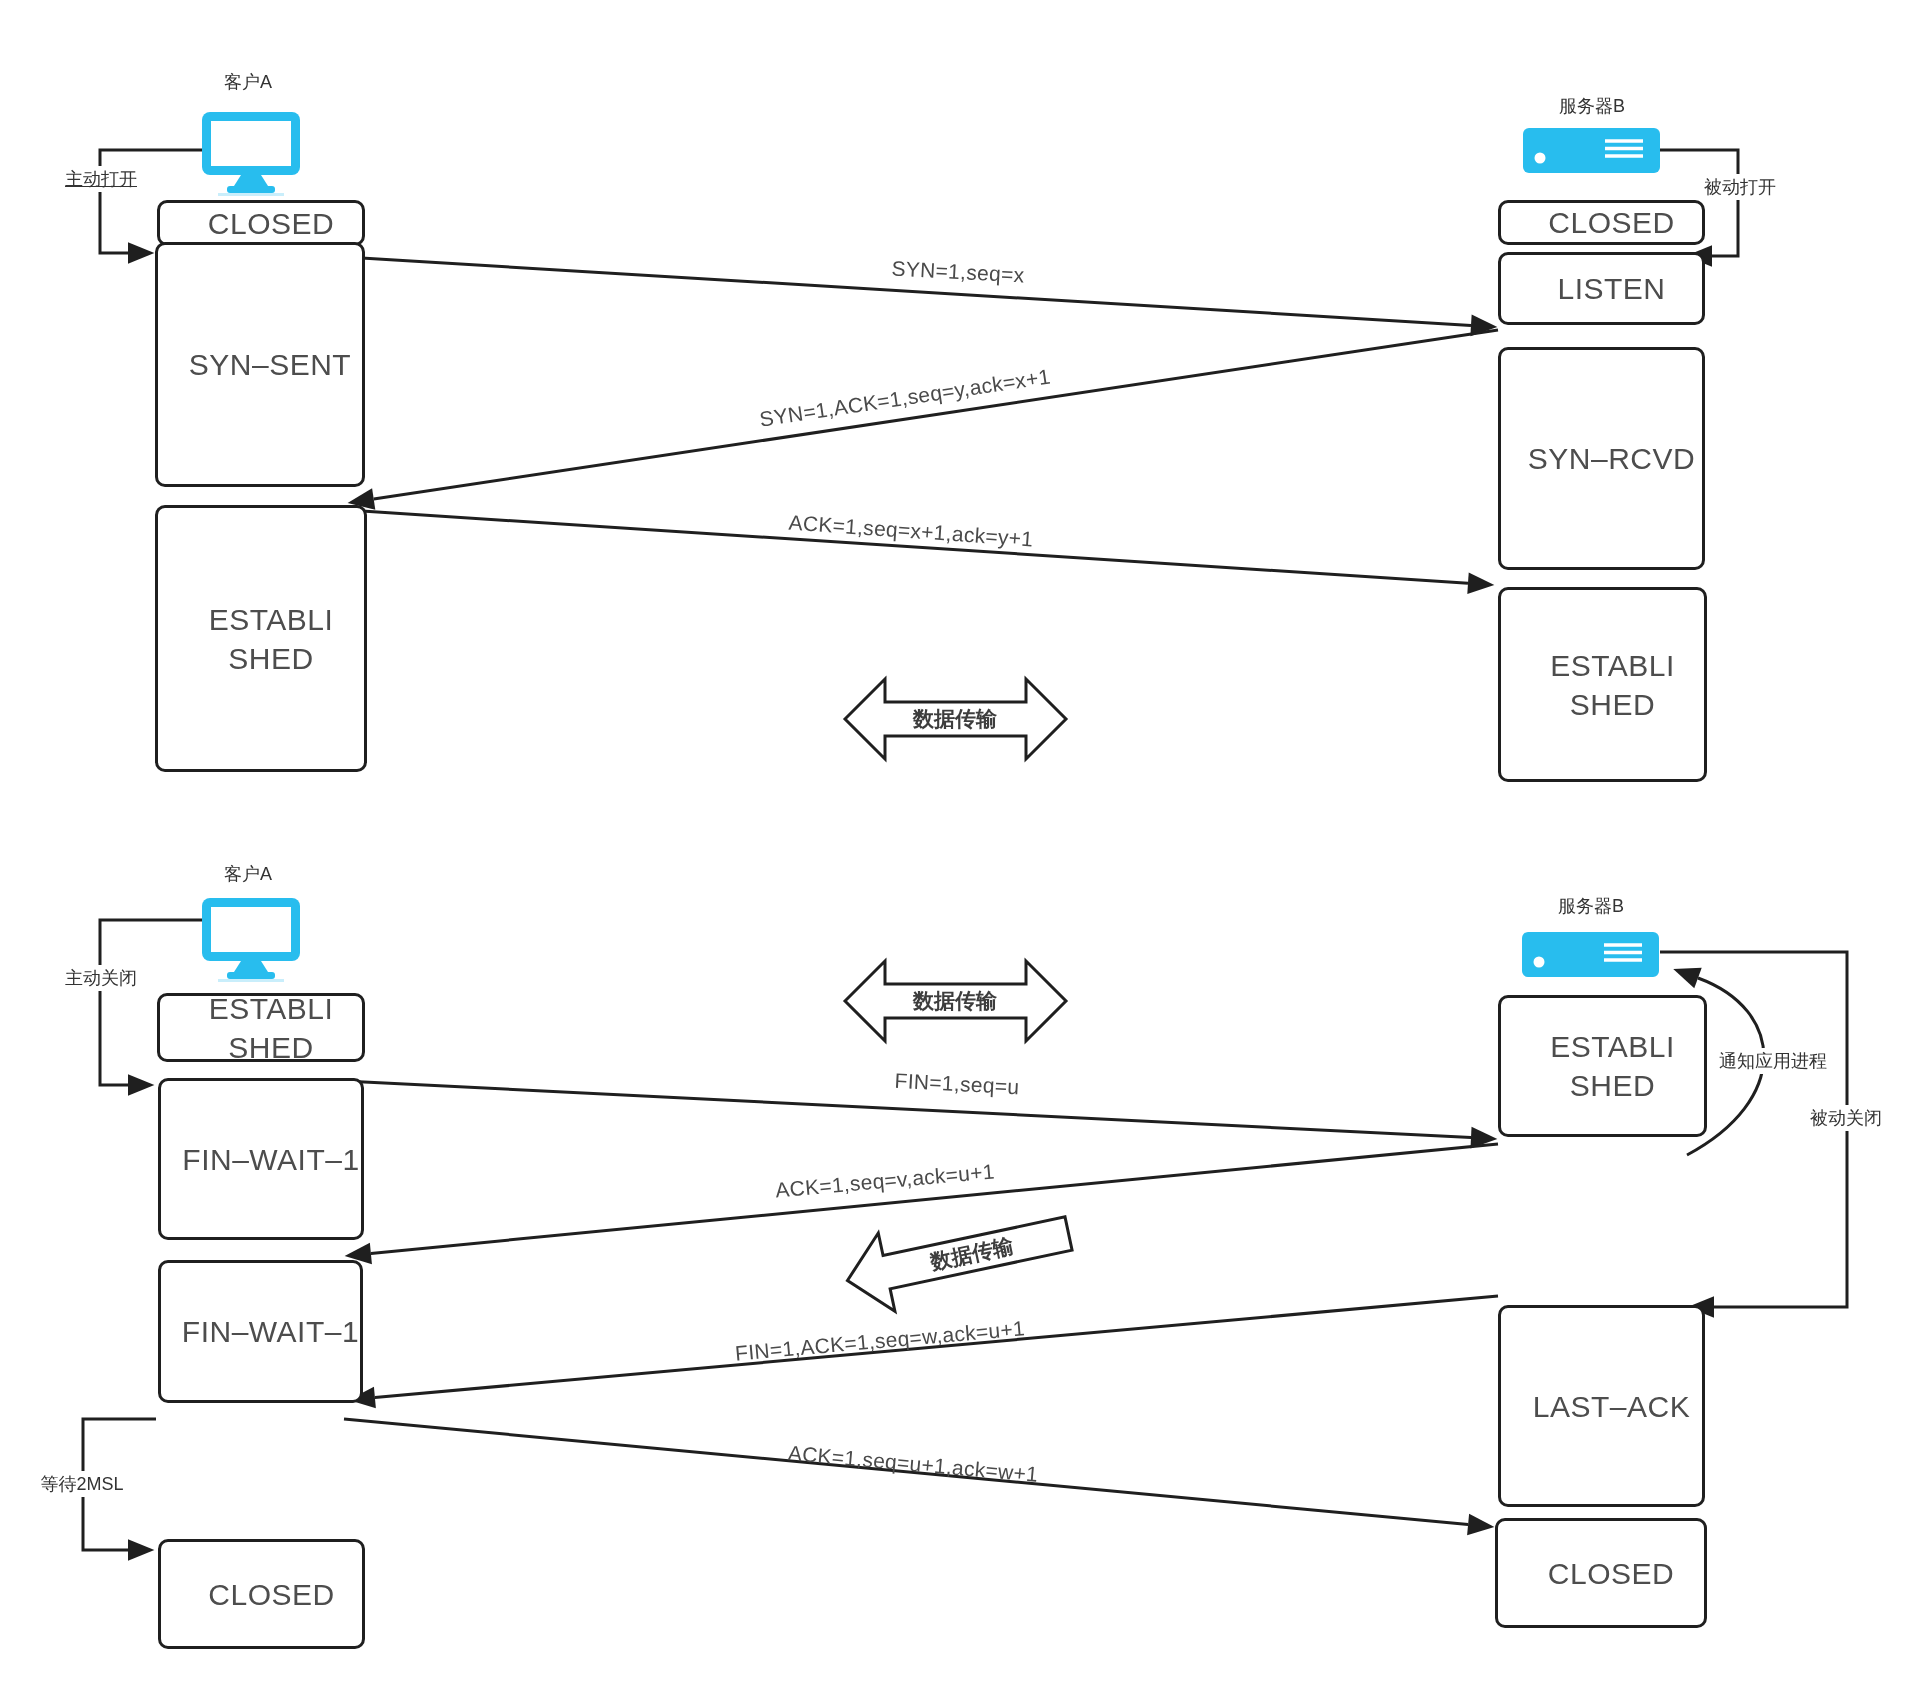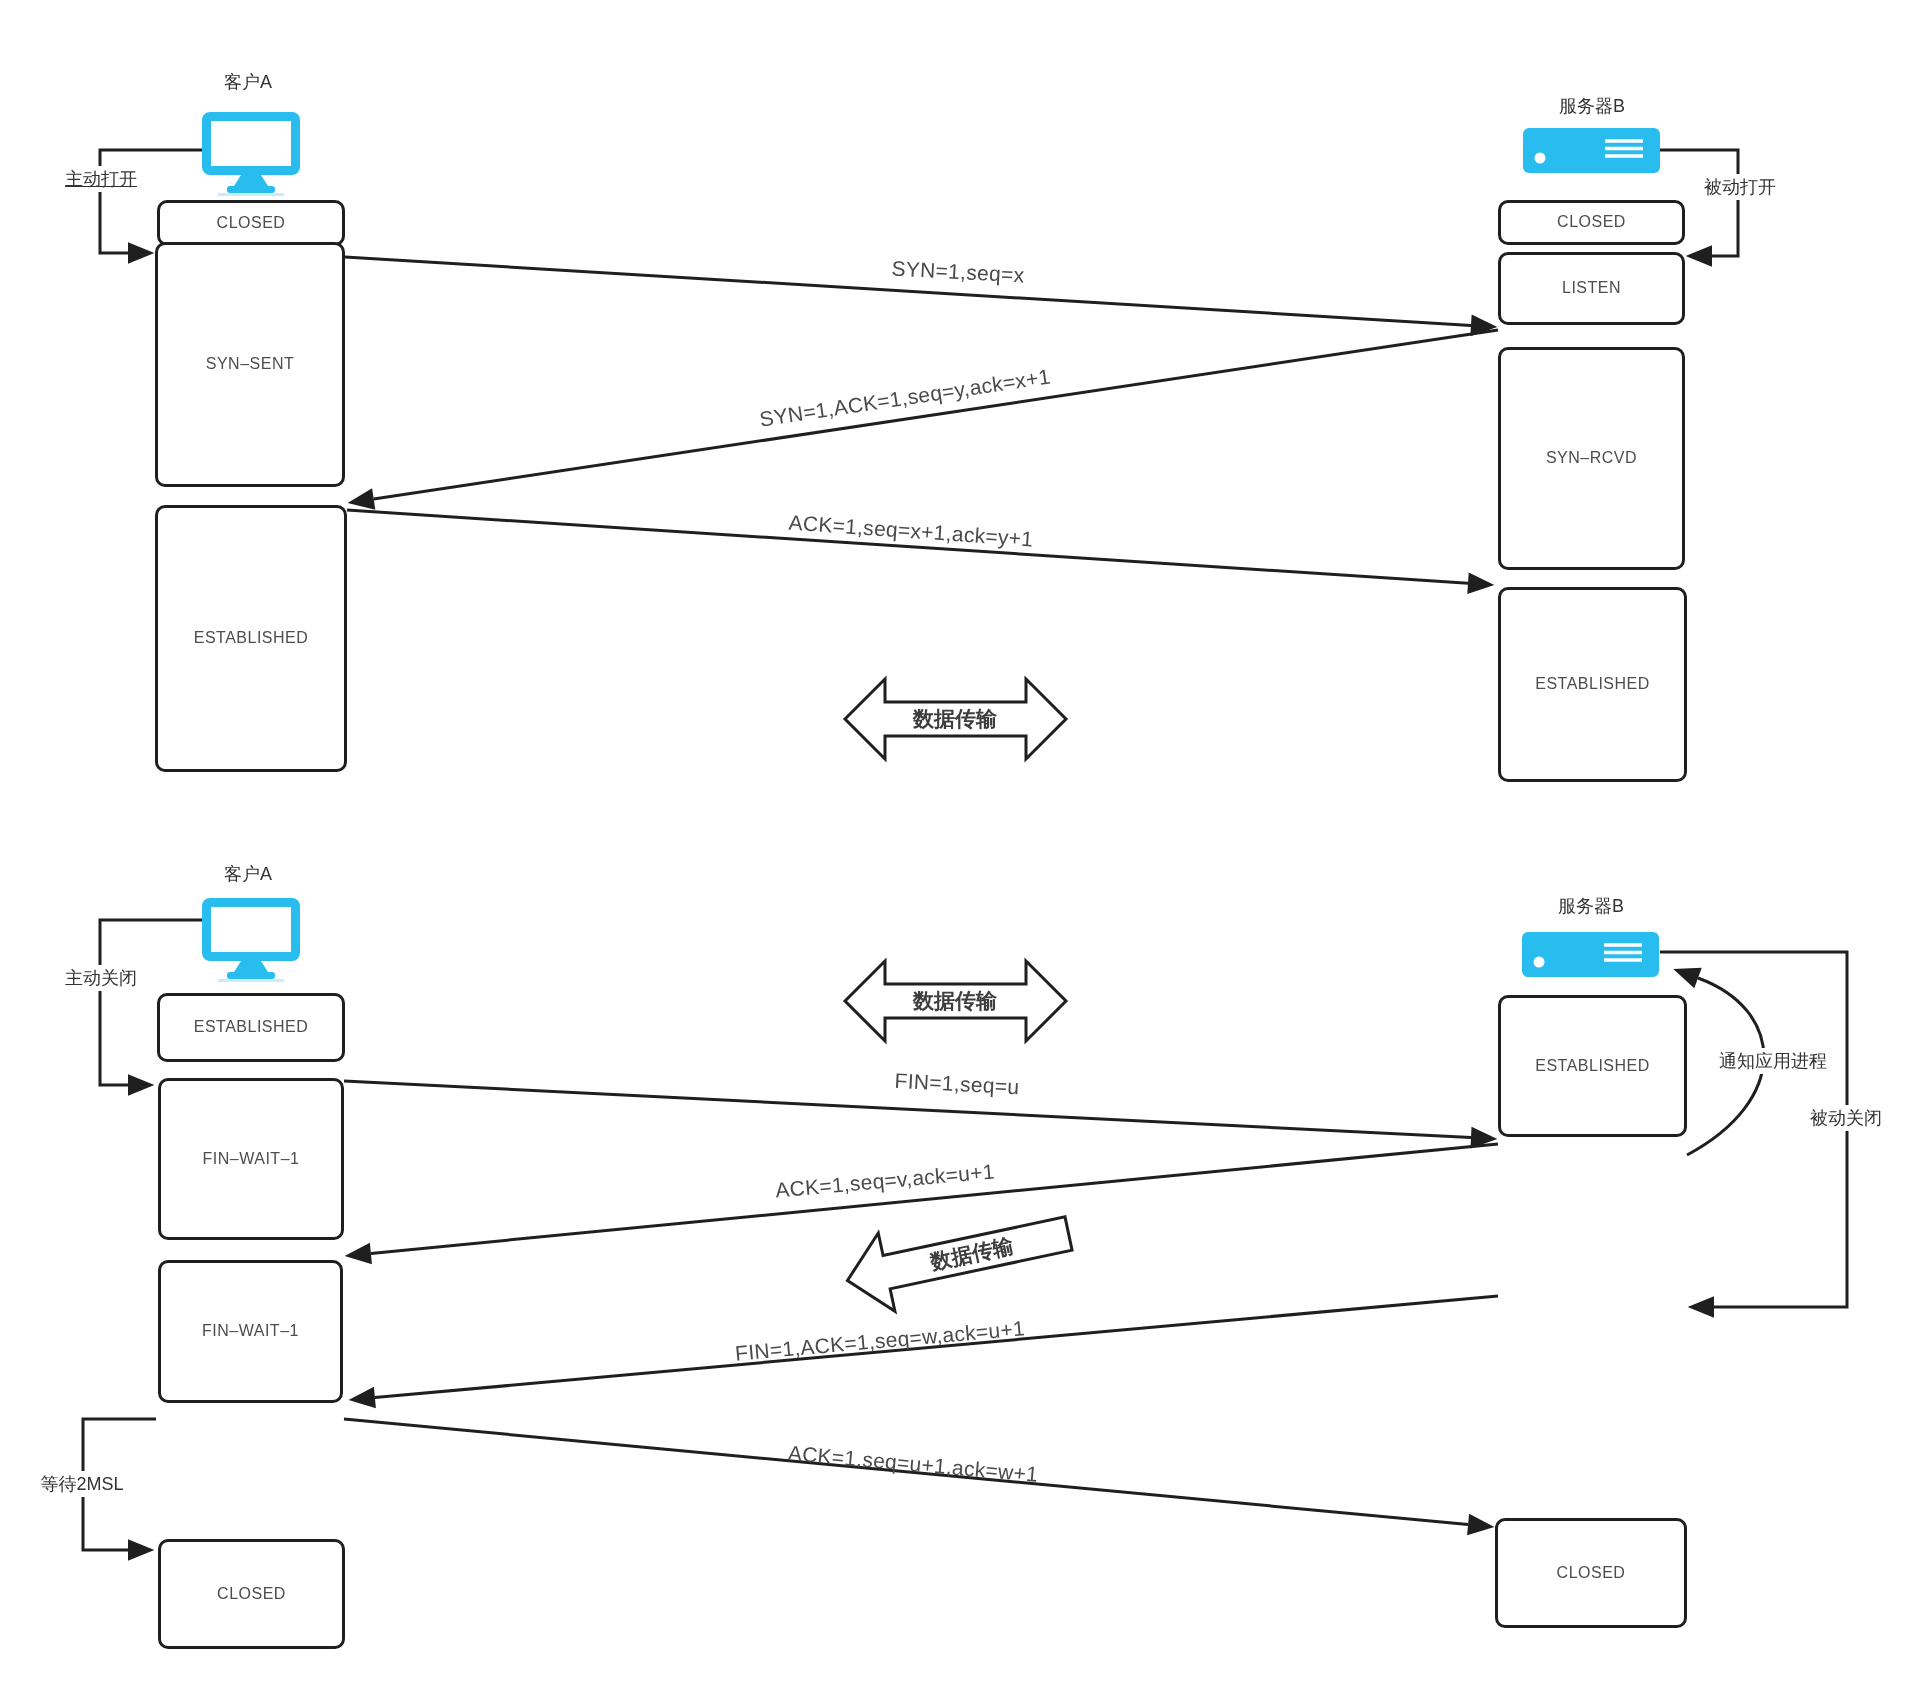--- a/index.html
+++ b/index.html
@@ -12,23 +12,24 @@
   }
   svg.layer{position:absolute;left:0;top:0;}
   .box{
     position:absolute;
     border:3px solid #1f1f1f;
     border-radius:10px;
     background:#ffffff;
     display:flex;align-items:center;justify-content:center;
     text-align:center;
     color:#4d4d4d;
-    font-size:16px;
+    font-size:30px;
     letter-spacing:.5px;
     line-height:1.3;
+    padding-left:20px;
   }
   .box .inner{word-break:break-all;}
   .cjk{
     position:absolute;
     transform:translate(-50%,-50%);
     background:#ffffff;
     color:#333333;
     font-size:18px;
     white-space:nowrap;
     padding:1px 3px;
@@ -176,20 +177,23 @@
     <span class="inner">CLOSED</span>
   </div>
 
   <div class="cjk" style="left:1591px;top:906px;">服务器B</div>
   <div class="cjk" style="left:1773px;top:1061px;">通知应用进程</div>
   <div class="cjk" style="left:1846px;top:1118px;">被动关闭</div>
 
   <div class="box" style="left:1498px;top:995px;width:183px;height:136px;">
     <span class="inner" style="width:140px;">ESTABLISHED</span>
   </div>
+  <div class="box" style="left:1498px;top:1305px;width:181px;height:196px;">
+    <span class="inner">LAST–ACK</span>
+  </div>
   <div class="box" style="left:1495px;top:1518px;width:186px;height:104px;">
     <span class="inner">CLOSED</span>
   </div>
 
   <div class="msg" style="left:957px;top:1084px;transform:translate(-50%,-50%) rotate(3deg);">FIN=1,seq=u</div>
   <div class="msg" style="left:885px;top:1181px;transform:translate(-50%,-50%) rotate(-5deg);">ACK=1,seq=v,ack=u+1</div>
   <div class="msg" style="left:880px;top:1341px;transform:translate(-50%,-50%) rotate(-5deg);">FIN=1,ACK=1,seq=w,ack=u+1</div>
   <div class="msg" style="left:913px;top:1464px;transform:translate(-50%,-50%) rotate(5deg);">ACK=1,seq=u+1,ack=w+1</div>
 
   <div class="data-label" style="left:955px;top:1001px;transform:translate(-50%,-50%);">数据传输</div>

